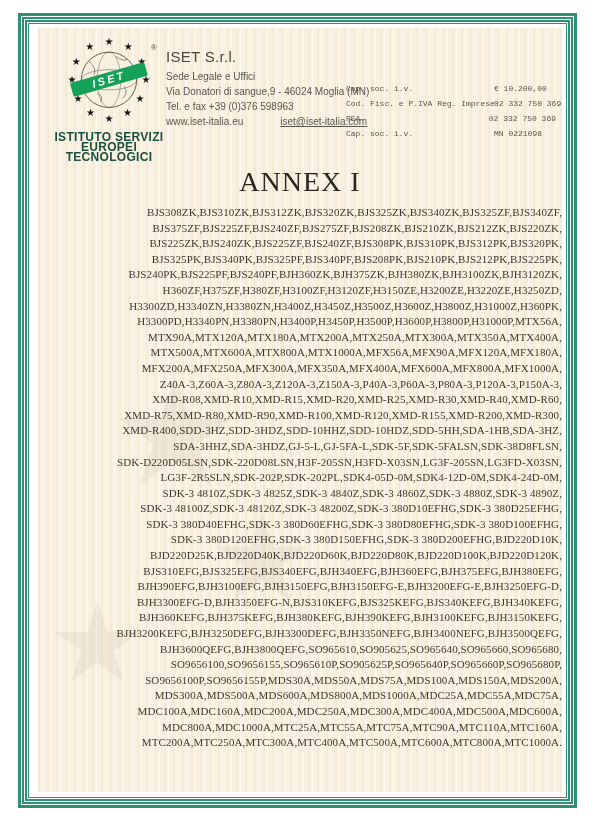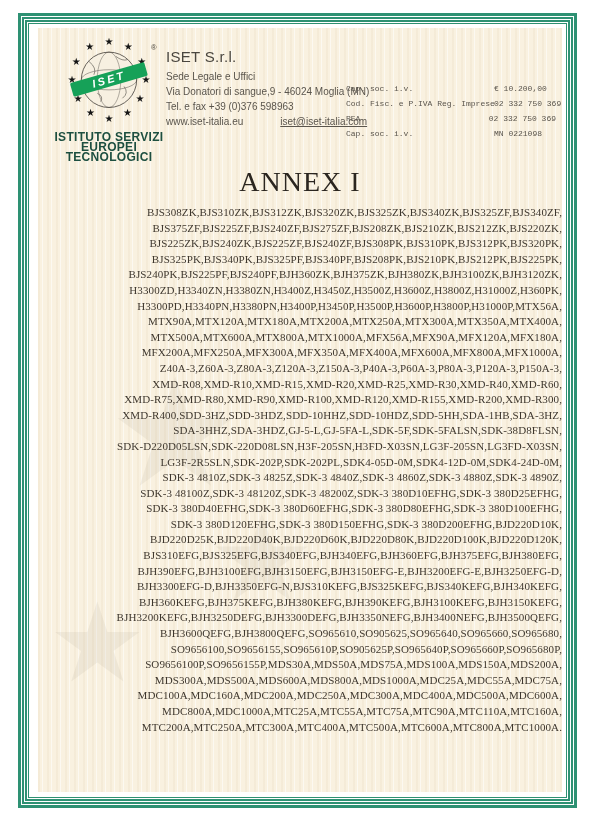--- a/index.html
+++ b/index.html
@@ -154,20 +154,21 @@
   </div>
 
   <h1 class="annex-title">ANNEX I</h1>
 
   <main class="annex-body">
       <div class="annex-line">BJS308ZK,BJS310ZK,BJS312ZK,BJS320ZK,BJS325ZK,BJS340ZK,BJS325ZF,BJS340ZF,</div>
       <div class="annex-line">BJS375ZF,BJS225ZF,BJS240ZF,BJS275ZF,BJS208ZK,BJS210ZK,BJS212ZK,BJS220ZK,</div>
       <div class="annex-line">BJS225ZK,BJS240ZK,BJS225ZF,BJS240ZF,BJS308PK,BJS310PK,BJS312PK,BJS320PK,</div>
       <div class="annex-line">BJS325PK,BJS340PK,BJS325PF,BJS340PF,BJS208PK,BJS210PK,BJS212PK,BJS225PK,</div>
       <div class="annex-line">BJS240PK,BJS225PF,BJS240PF,BJH360ZK,BJH375ZK,BJH380ZK,BJH3100ZK,BJH3120ZK,</div>
+      <div class="annex-line">H360ZF,H375ZF,H380ZF,H3100ZF,H3120ZF,H3150ZE,H3200ZE,H3220ZE,H3250ZD,</div>
       <div class="annex-line">H3300ZD,H3340ZN,H3380ZN,H3400Z,H3450Z,H3500Z,H3600Z,H3800Z,H31000Z,H360PK,</div>
       <div class="annex-line">H3300PD,H3340PN,H3380PN,H3400P,H3450P,H3500P,H3600P,H3800P,H31000P,MTX56A,</div>
       <div class="annex-line">MTX90A,MTX120A,MTX180A,MTX200A,MTX250A,MTX300A,MTX350A,MTX400A,</div>
       <div class="annex-line">MTX500A,MTX600A,MTX800A,MTX1000A,MFX56A,MFX90A,MFX120A,MFX180A,</div>
       <div class="annex-line">MFX200A,MFX250A,MFX300A,MFX350A,MFX400A,MFX600A,MFX800A,MFX1000A,</div>
       <div class="annex-line">Z40A-3,Z60A-3,Z80A-3,Z120A-3,Z150A-3,P40A-3,P60A-3,P80A-3,P120A-3,P150A-3,</div>
       <div class="annex-line">XMD-R08,XMD-R10,XMD-R15,XMD-R20,XMD-R25,XMD-R30,XMD-R40,XMD-R60,</div>
       <div class="annex-line">XMD-R75,XMD-R80,XMD-R90,XMD-R100,XMD-R120,XMD-R155,XMD-R200,XMD-R300,</div>
       <div class="annex-line">XMD-R400,SDD-3HZ,SDD-3HDZ,SDD-10HHZ,SDD-10HDZ,SDD-5HH,SDA-1HB,SDA-3HZ,</div>
       <div class="annex-line">SDA-3HHZ,SDA-3HDZ,GJ-5-L,GJ-5FA-L,SDK-5F,SDK-5FALSN,SDK-38D8FLSN,</div>

